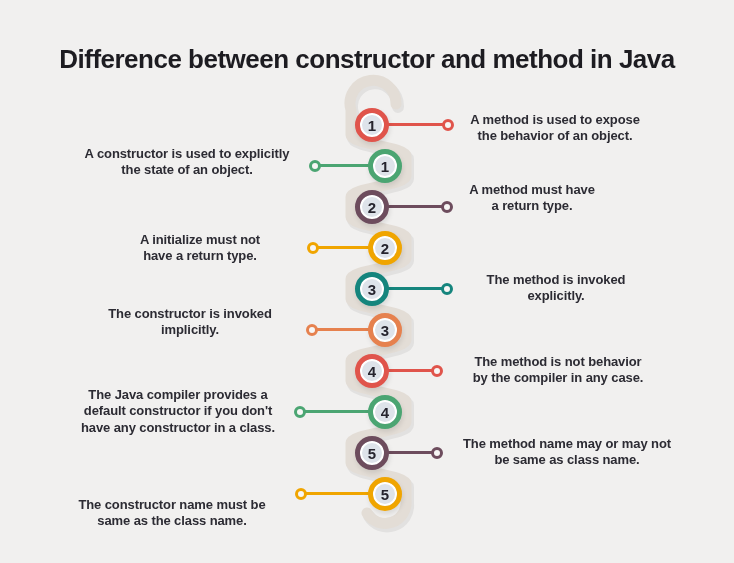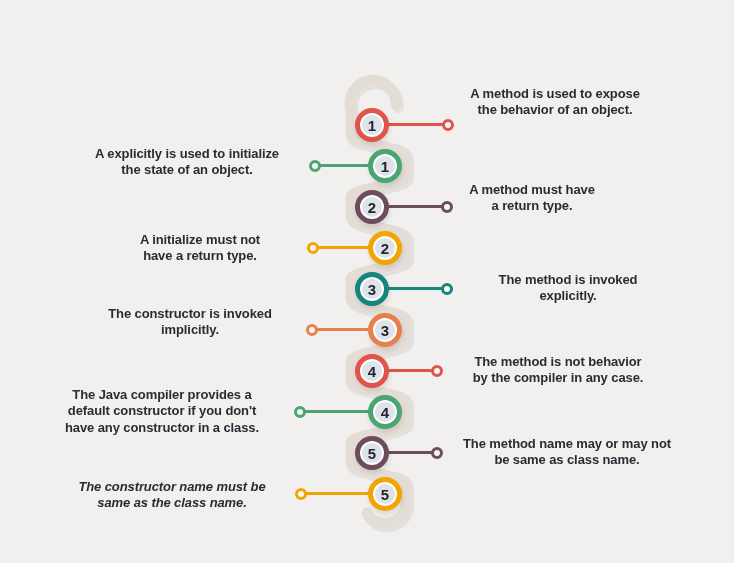--- a/index.html
+++ b/index.html
@@ -13,36 +13,37 @@
           border:5px solid var(--accent);background:#dee3ea;box-sizing:border-box;
           box-shadow:inset 0 0 0 2px #ffffff, 1px 3px 5px rgba(0,0,0,0.10);
           display:flex;align-items:center;justify-content:center;}
   .num{font-size:15px;font-weight:700;color:#26242e;}
   .connector{position:absolute;height:3px;background:var(--accent);border-radius:2px;}
   .enddot{position:absolute;width:12px;height:12px;border-radius:50%;box-sizing:border-box;
           border:3px solid var(--accent);background:#f7f6f5;}
   .label{position:absolute;font-weight:700;font-size:13px;line-height:16.3px;
          color:#2c2b33;white-space:pre-line;text-align:center;letter-spacing:-0.1px;}
 
-  .i0 .circle{left:355px;top:108px;} .i0 .connector{left:387px;top:123px;width:57px;} .i0 .enddot{left:442px;top:119px;} .i0 .label{left:455px;top:86px;width:200px;}
+  .i0 .circle{left:355px;top:108px;} .i0 .connector{left:387px;top:123px;width:57px;} .i0 .enddot{left:442px;top:119px;} .i0 .label{left:455px;top:112px;width:200px;}
   .i1 .circle{left:368px;top:149px;} .i1 .connector{left:318px;top:164px;width:52px;} .i1 .enddot{left:309px;top:160px;} .i1 .label{left:52px;top:146px;width:270px;}
   .i2 .circle{left:355px;top:190px;} .i2 .connector{left:387px;top:205px;width:56px;} .i2 .enddot{left:441px;top:201px;} .i2 .label{left:432px;top:182px;width:200px;}
   .i3 .circle{left:368px;top:231px;} .i3 .connector{left:316px;top:246px;width:54px;} .i3 .enddot{left:307px;top:242px;} .i3 .label{left:90px;top:232px;width:220px;}
-  .i4 .circle{left:355px;top:272px;} .i4 .connector{left:387px;top:287px;width:56px;} .i4 .enddot{left:441px;top:283px;} .i4 .label{left:468px;top:272px;width:200px;}
+  .i4 .circle{left:355px;top:272px;} .i4 .connector{left:387px;top:287px;width:56px;} .i4 .enddot{left:441px;top:283px;} .i4 .label{left:456px;top:272px;width:200px;}
   .i5 .circle{left:368px;top:313px;} .i5 .connector{left:315px;top:328px;width:55px;} .i5 .enddot{left:306px;top:324px;} .i5 .label{left:80px;top:306px;width:220px;}
   .i6 .circle{left:355px;top:354px;} .i6 .connector{left:387px;top:369px;width:46px;} .i6 .enddot{left:431px;top:365px;} .i6 .label{left:448px;top:354px;width:220px;}
-  .i7 .circle{left:368px;top:395px;} .i7 .connector{left:303px;top:410px;width:67px;} .i7 .enddot{left:294px;top:406px;} .i7 .label{left:32px;top:387px;width:260px;}
+  .i7 .circle{left:368px;top:395px;} .i7 .connector{left:303px;top:410px;width:67px;} .i7 .enddot{left:294px;top:406px;} .i7 .label{left:48px;top:387px;width:260px;}
   .i8 .circle{left:355px;top:436px;} .i8 .connector{left:387px;top:451px;width:46px;} .i8 .enddot{left:431px;top:447px;} .i8 .label{left:447px;top:436px;width:240px;}
-  .i9 .circle{left:368px;top:477px;} .i9 .connector{left:304px;top:492px;width:66px;} .i9 .enddot{left:295px;top:488px;} .i9 .label{left:52px;top:479px;width:240px;font-style:italic;}
+  .i9 .circle{left:368px;top:477px;} .i9 .connector{left:304px;top:492px;width:66px;} .i9 .enddot{left:295px;top:488px;} .i9 .label{left:52px;top:497px;width:240px;}
 </style>
 </head>
 <body>
 
 <div class="stage">
 
+  <div class="title">Difference between constructor and method in Java</div>
 
   <svg class="snake" width="734" height="563" viewBox="0 0 734 563" aria-hidden="true">
     <path d="M 396 104 A 23 23 0 1 0 351 110 L 351 135
              C 351 144 406 147 406 156 L 406 176
              C 406 185 351 188 351 197 L 351 217
              C 351 226 406 229 406 238 L 406 258
              C 406 267 351 270 351 279 L 351 299
              C 351 308 406 311 406 320 L 406 340
              C 406 349 351 352 351 361 L 351 381
              C 351 390 406 393 406 402 L 406 422
@@ -71,21 +72,21 @@
     <div class="label">A method is used to expose
 the behavior of an object.</div>
   </div>
 
   <div class="item i1" style="--accent: #4ba572;">
     <div class="connector"></div>
     <div class="enddot"></div>
     <div class="circle">
         <span class="num">1</span>
       </div>
-    <div class="label">A explicitly is used to initialize
+    <div class="label">A constructor is used to explicitly
 the state of an object.</div>
   </div>
 
   <div class="item i2" style="--accent: #6d4c5d;">
     <div class="connector"></div>
     <div class="enddot"></div>
     <div class="circle">
         <span class="num">2</span>
       </div>
     <div class="label">A method must have

